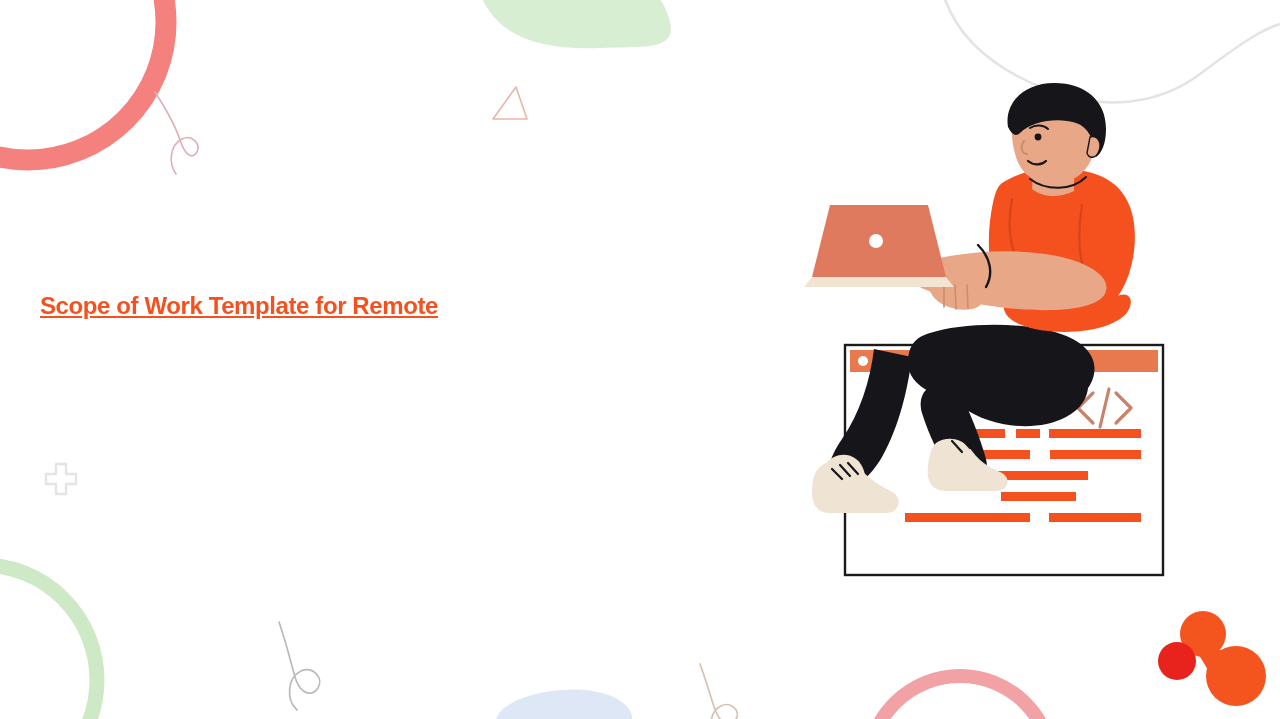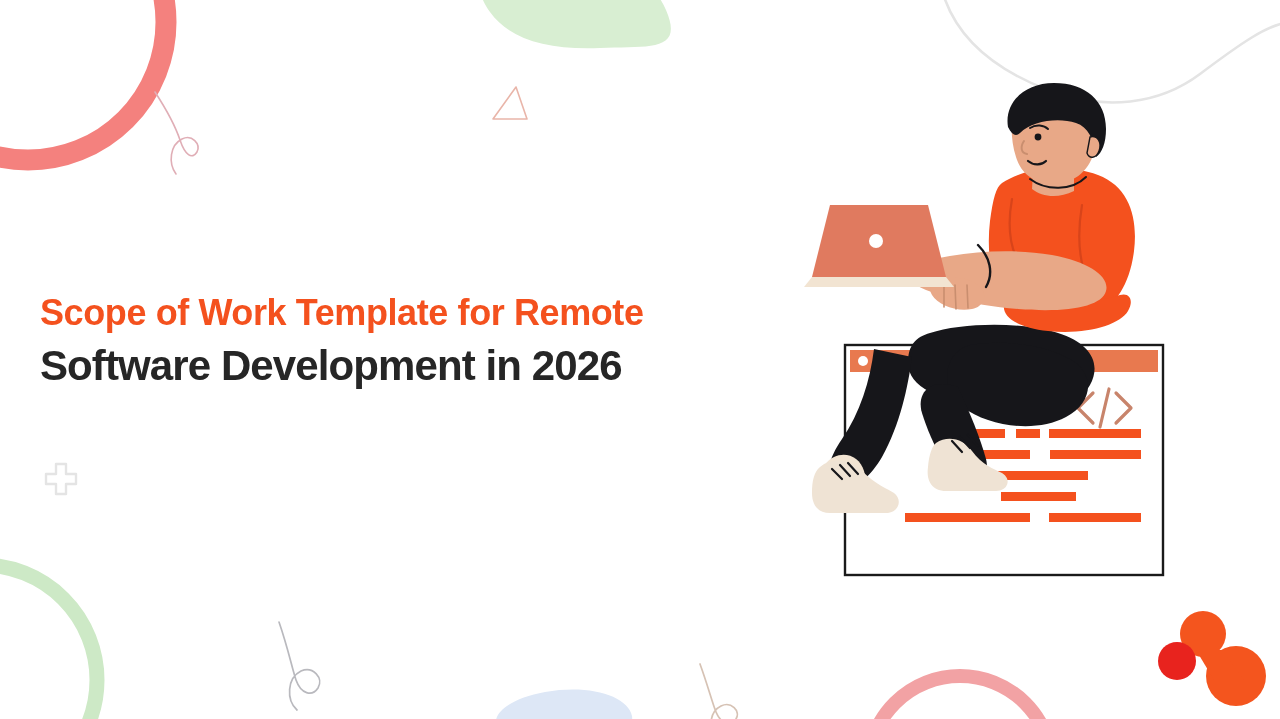--- a/index.html
+++ b/index.html
@@ -28,26 +28,27 @@
   }
 
   
   .headline-block {
     position: absolute;
     left: 40px;
     top: 292px;
     width: 760px;
   }
   .headline-eyebrow {
-    font-size: 36px;
+    font-size: 24px;
     font-weight: bold;
     letter-spacing: -0.4px;
     line-height: 1.18;
     margin: 0 0 8px 0;
     white-space: nowrap;
+    text-decoration: underline;
   }
   .headline-main {
     font-size: 42px;
     font-weight: bold;
     letter-spacing: -0.9px;
     line-height: 1.12;
     margin: 0;
     white-space: nowrap;
   }
 
@@ -106,21 +107,20 @@
       <circle cx="1203" cy="634" r="23" fill="#F4551E"></circle>
       <circle cx="1236" cy="676" r="30" fill="#F4551E"></circle>
       <path d="M1196 650 L 1222 650 L 1244 680 L 1214 680 Z" fill="#F4551E"></path>
     </g>
 
     <circle cx="1177" cy="661" r="19" fill="#E8231E"></circle>
   </svg>
 
   <div class="headline-block">
     <h2 class="headline-eyebrow" style="color:#F4511E">Scope of Work Template for Remote</h2>
-    <h1 class="headline-main" style="color:#262626">Software Development in 2026</h1>
   </div>
 
   <div class="illustration">
     <svg viewBox="0 0 400 495" xmlns="http://www.w3.org/2000/svg">
 
       <g>
         <rect x="55" y="250" width="318" height="230" fill="#ffffff" stroke="#1a1a1a" stroke-width="2.4"></rect>
 
         <rect x="60" y="255" width="308" height="22" fill="#E8794F"></rect>
         <circle cx="73" cy="266" r="5" fill="#ffffff"></circle>

